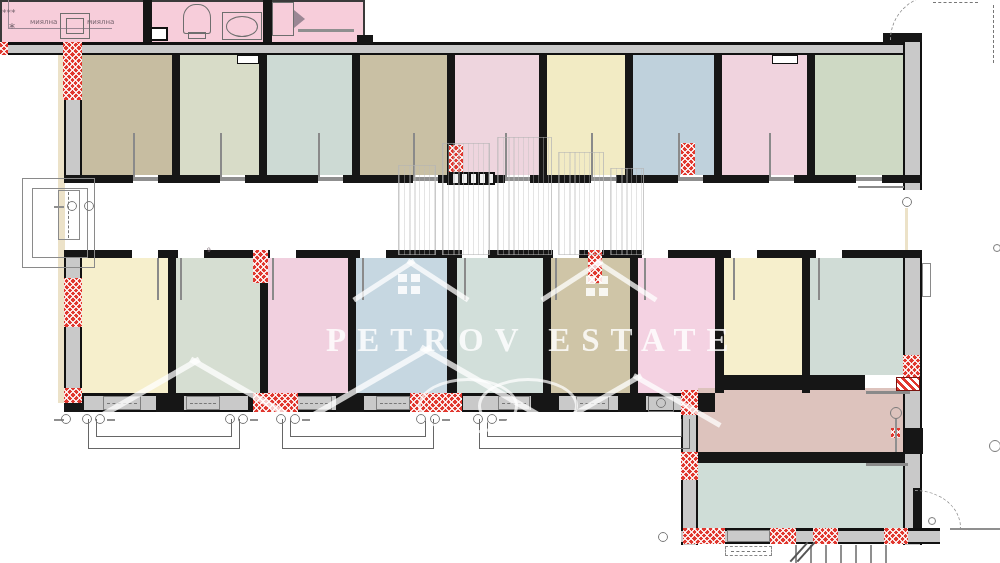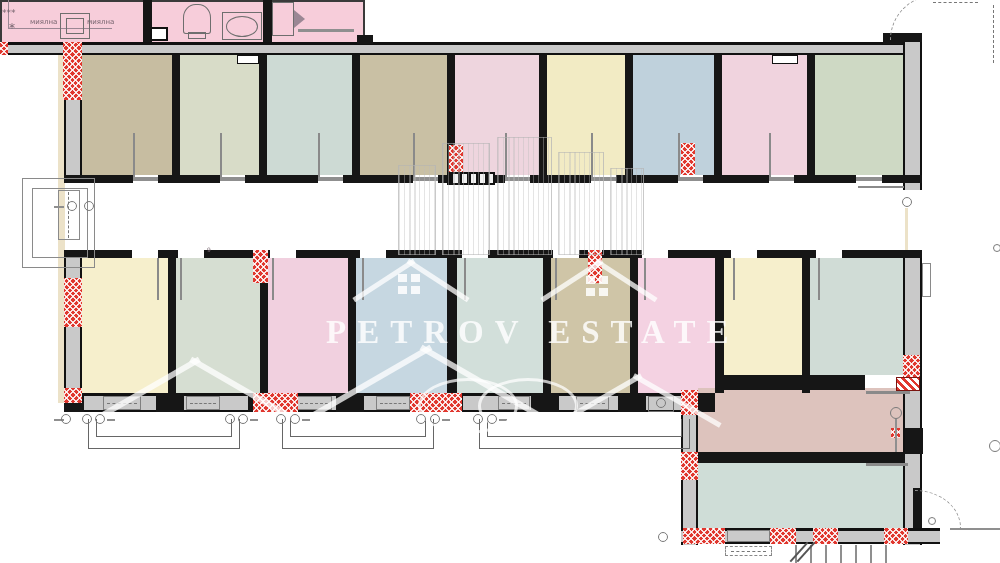--- a/index.html
+++ b/index.html
@@ -38,21 +38,21 @@
   .diag{background:#555;}
   .cream{background:#ece2c8;}
   .circ{border:1.5px solid #7a7a7a;border-radius:50%;background:transparent;}
   .tri{width:0;height:0;border-top:9px solid transparent;border-bottom:9px solid transparent;border-left:11px solid #9b8794;background:transparent;}
   .wmb{border:1px solid rgba(178,178,178,.55);
        background:repeating-linear-gradient(90deg,rgba(188,188,188,.4) 0 1.5px,transparent 1.5px 5px);}
   .wmbar{background:rgba(255,255,255,.75);}
   .wmsq{background:rgba(255,255,255,.85);}
   .wmell{border:3px solid rgba(255,255,255,.72);border-radius:50%;background:transparent;}
   .lbl{color:#77656f;line-height:1;white-space:nowrap;}
-  .wm-text{position:absolute;left:326px;top:314px;width:380px;z-index:40;
+  .wm-text{position:absolute;left:326px;top:322px;width:380px;z-index:40;
     color:rgba(255,255,255,.82);font-family:"Liberation Serif",serif;font-weight:bold;
     font-size:33px;letter-spacing:11px;white-space:nowrap;}
 </style>
 </head>
 <body>
 
 <div id="plan">
   <div class="wm-text">PETROV ESTATE</div>
 <div class="abs svc" style="left: 0px; top: 0px; width: 365px; height: 42px;"></div>
     <div class="abs outlb" style="left: 8px; top: 0px; width: 104px; height: 29px;"></div>

